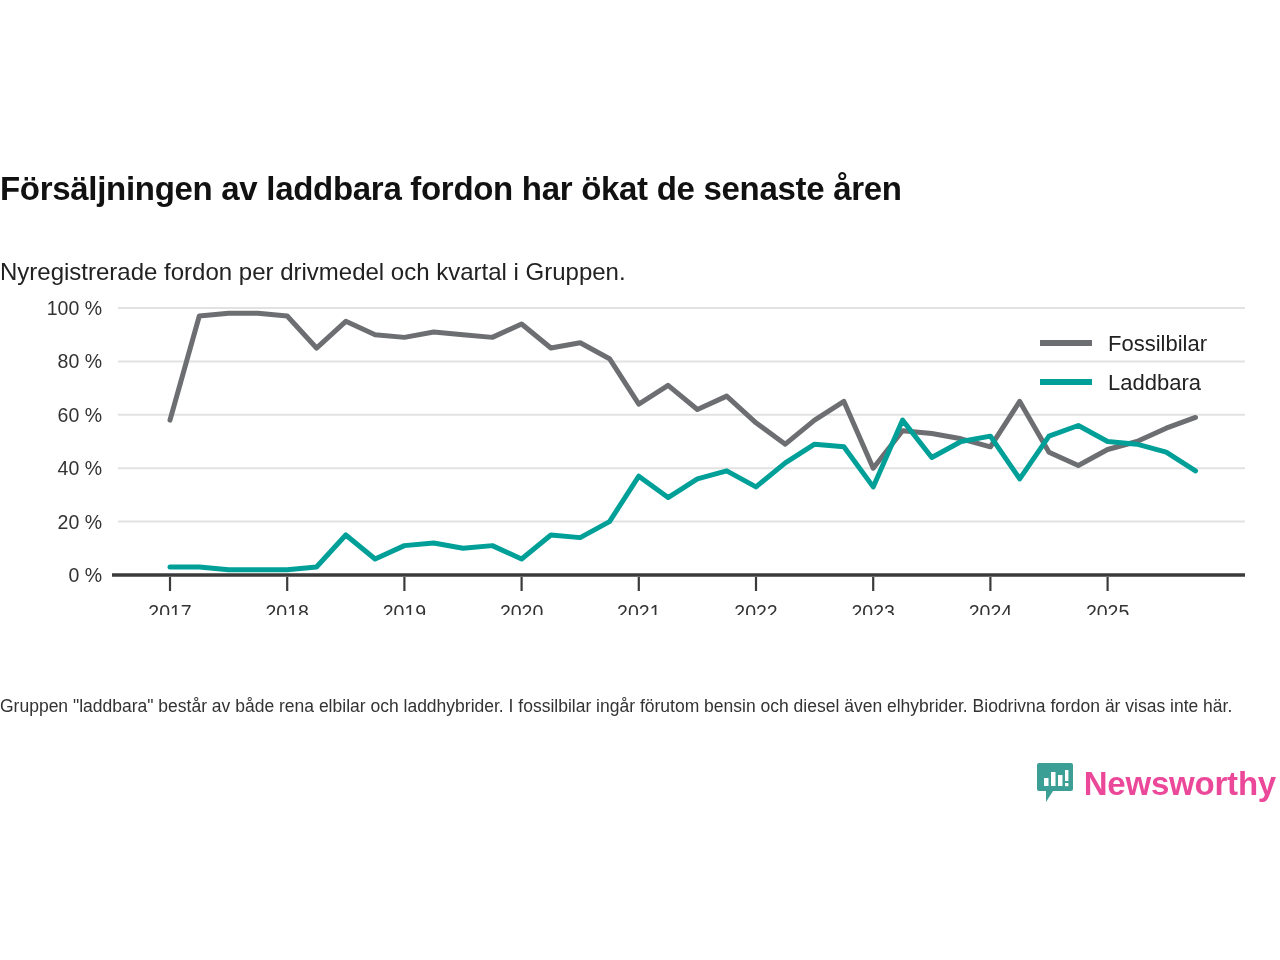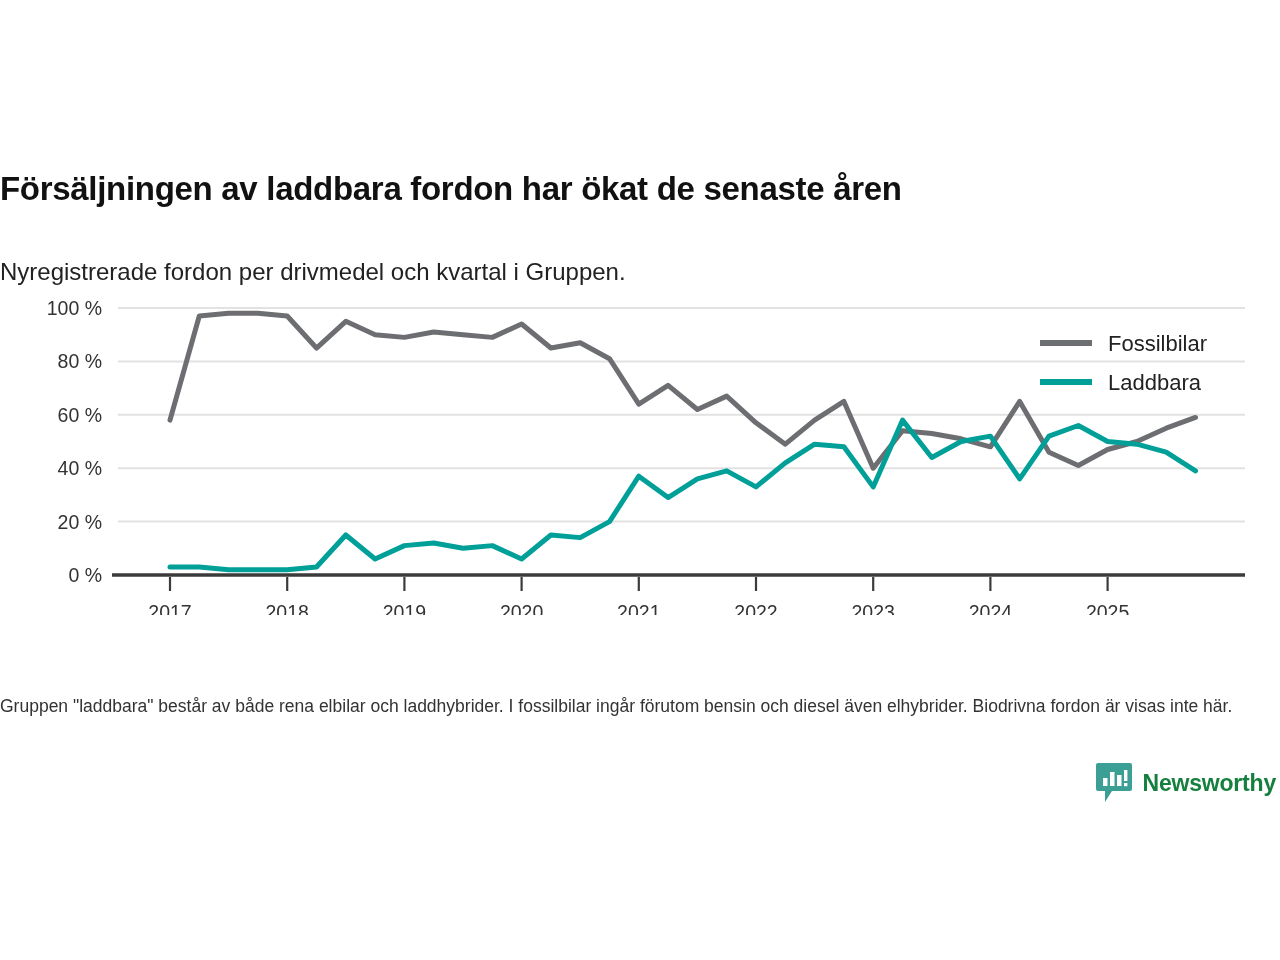--- a/index.html
+++ b/index.html
@@ -74,23 +74,23 @@
     display: flex;
     align-items: center;
     gap: 10px;
   }
   .logo-mark {
     width: 38px;
     height: 42px;
     display: block;
   }
   .logo-text {
-    font-size: 23px;
+    font-size: 33px;
     font-weight: bold;
-    color: #15803d;
+    color: #ec4899;
     letter-spacing: -0.2px;
     line-height: 1;
   }
   .tick-label {
     font-size: 19.5px;
     fill: #333333;
     font-family: "Liberation Sans", sans-serif;
   }
   .legend-label {
     font-size: 22px;

